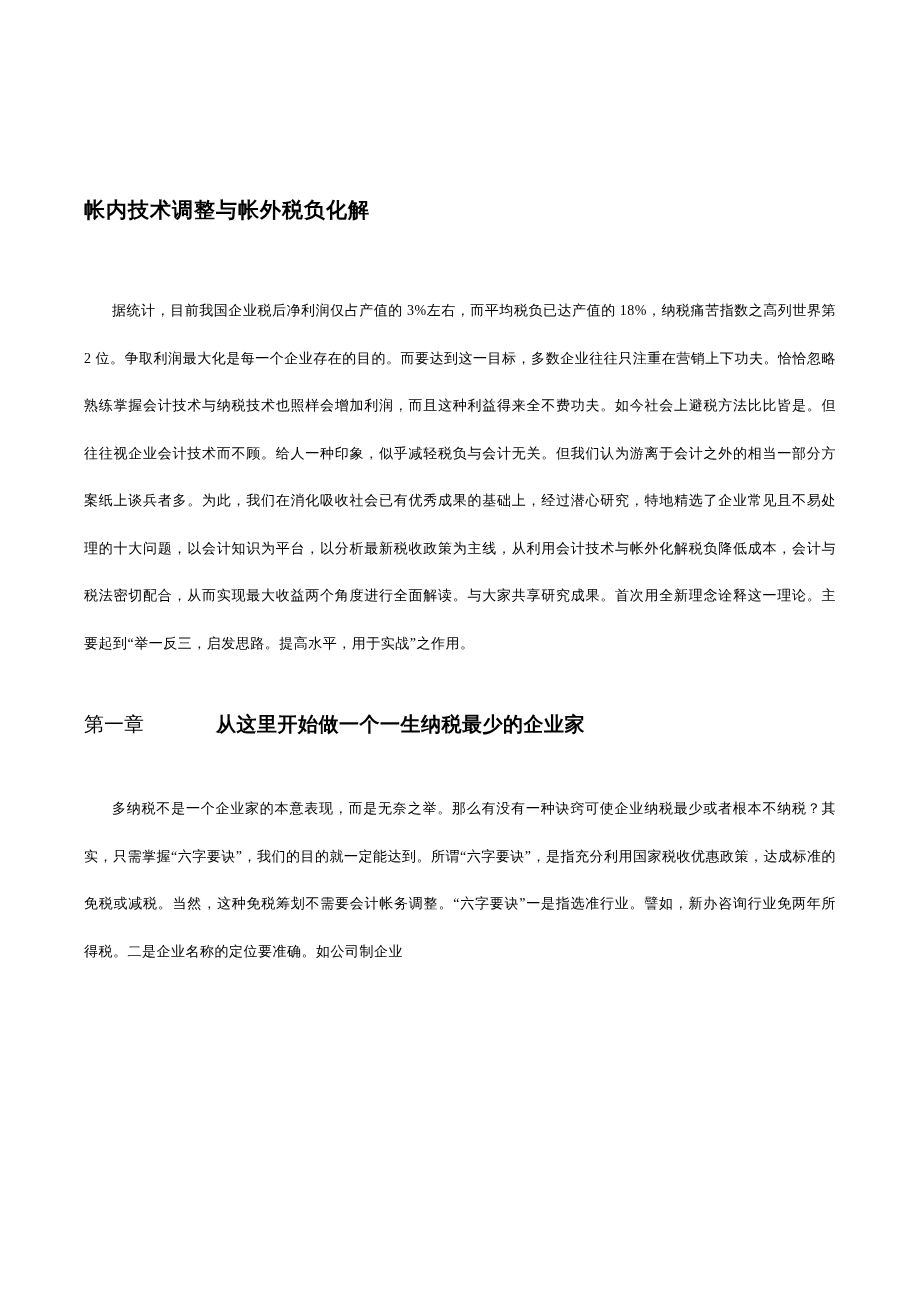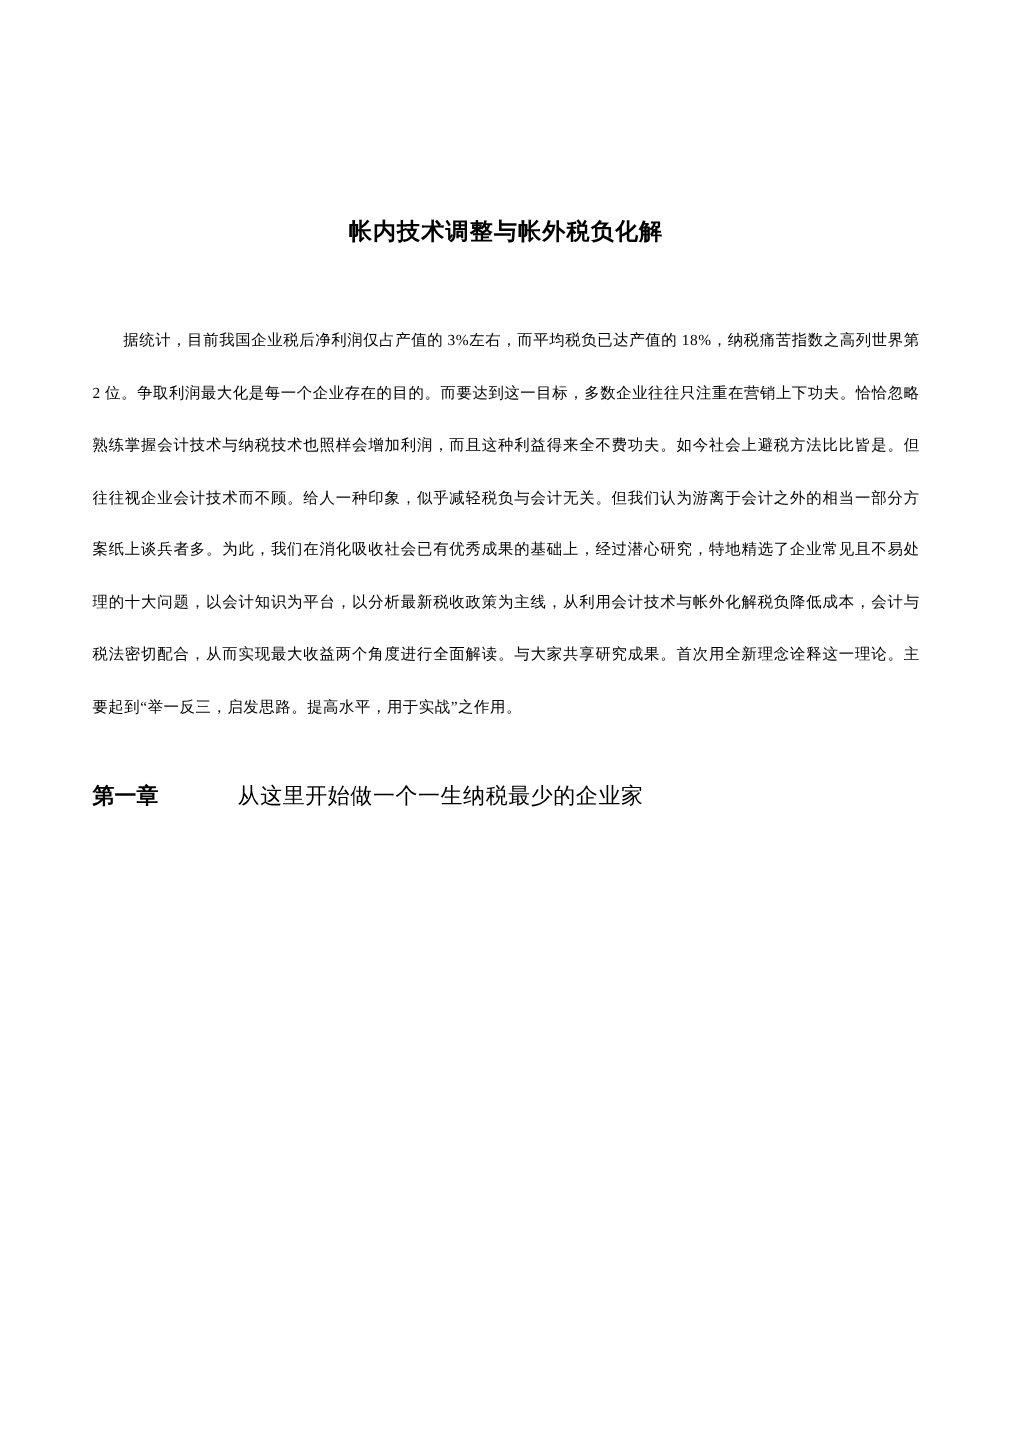--- a/index.html
+++ b/index.html
@@ -13,58 +13,58 @@
   .page {
     position: relative;
     width: 920px;
     height: 1302px;
     margin: 0 auto;
     background: #ffffff;
     overflow: hidden;
     padding: 196px 84px 0 84px;
   }
   .doc-title {
-    text-align: center;
     font-size: 21px;
     font-weight: bold;
     letter-spacing: 1px;
     line-height: 1.4;
   }
   .body-paragraph {
     margin-top: 62px;
     font-size: 14px;
     line-height: 47.5px;
     text-align: justify;
     text-indent: 2em;
     letter-spacing: 0.5px;
   }
   .chapter-heading {
     margin-top: 34px;
     font-size: 20px;
     line-height: 47px;
   }
   .chapter-number {
-    font-weight: bold;
+    font-weight: normal;
     margin-right: 3.6em;
   }
   .chapter-title {
-    font-weight: normal;
+    font-weight: bold;
     letter-spacing: 0.5px;
   }
   .body-paragraph.second {
     margin-top: 37px;
   }
 </style>
 </head>
 <body>
 
 <div class="page">
 
   <h1 class="doc-title">帐内技术调整与帐外税负化解</h1>
 
   <p class="body-paragraph">据统计，目前我国企业税后净利润仅占产值的 3%左右，而平均税负已达产值的 18%，纳税痛苦指数之高列世界第 2 位。争取利润最大化是每一个企业存在的目的。而要达到这一目标，多数企业往往只注重在营销上下功夫。恰恰忽略熟练掌握会计技术与纳税技术也照样会增加利润，而且这种利益得来全不费功夫。如今社会上避税方法比比皆是。但往往视企业会计技术而不顾。给人一种印象，似乎减轻税负与会计无关。但我们认为游离于会计之外的相当一部分方案纸上谈兵者多。为此，我们在消化吸收社会已有优秀成果的基础上，经过潜心研究，特地精选了企业常见且不易处理的十大问题，以会计知识为平台，以分析最新税收政策为主线，从利用会计技术与帐外化解税负降低成本，会计与税法密切配合，从而实现最大收益两个角度进行全面解读。与大家共享研究成果。首次用全新理念诠释这一理论。主要起到“举一反三，启发思路。提高水平，用于实战”之作用。</p>
 
   <h2 class="chapter-heading">
     <span class="chapter-number">第一章</span><span class="chapter-title">从这里开始做一个一生纳税最少的企业家</span>
   </h2>
 
+  <p class="body-paragraph second">多纳税不是一个企业家的本意表现，而是无奈之举。那么有没有一种诀窍可使企业纳税最少或者根本不纳税？其实，只需掌握“六字要诀”，我们的目的就一定能达到。所谓“六字要诀”，是指充分利用国家税收优惠政策，达成标准的免税或减税。当然，这种免税筹划不需要会计帐务调整。“六字要诀”一是指选准行业。譬如，新办咨询行业免两年所得税。二是企业名称的定位要准确。如公司制企业</p>
 
 </div>
 
 </body></html>

